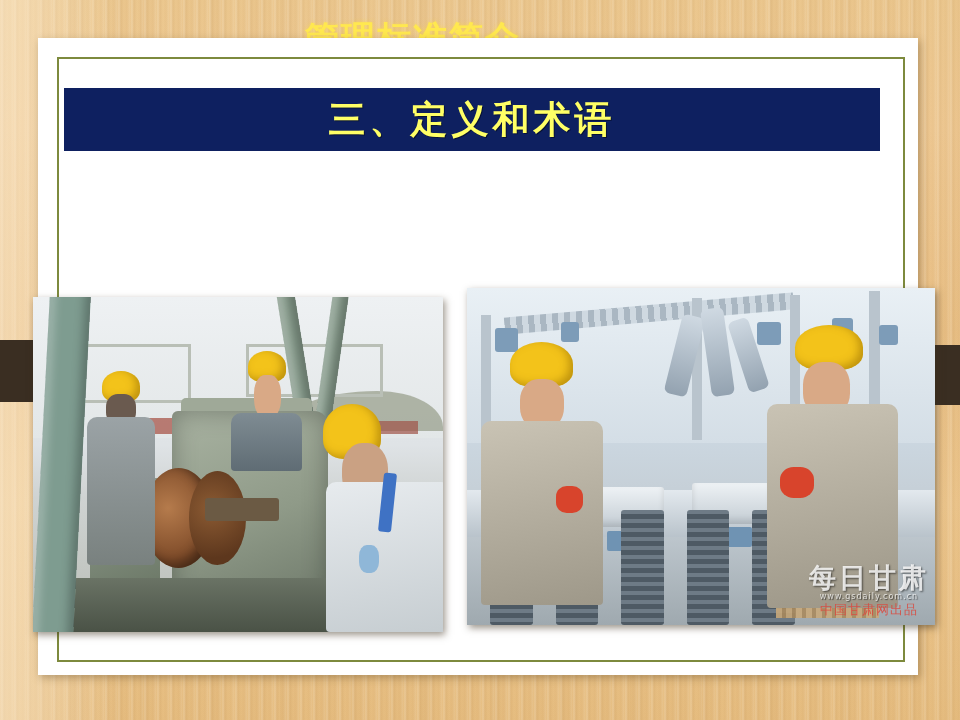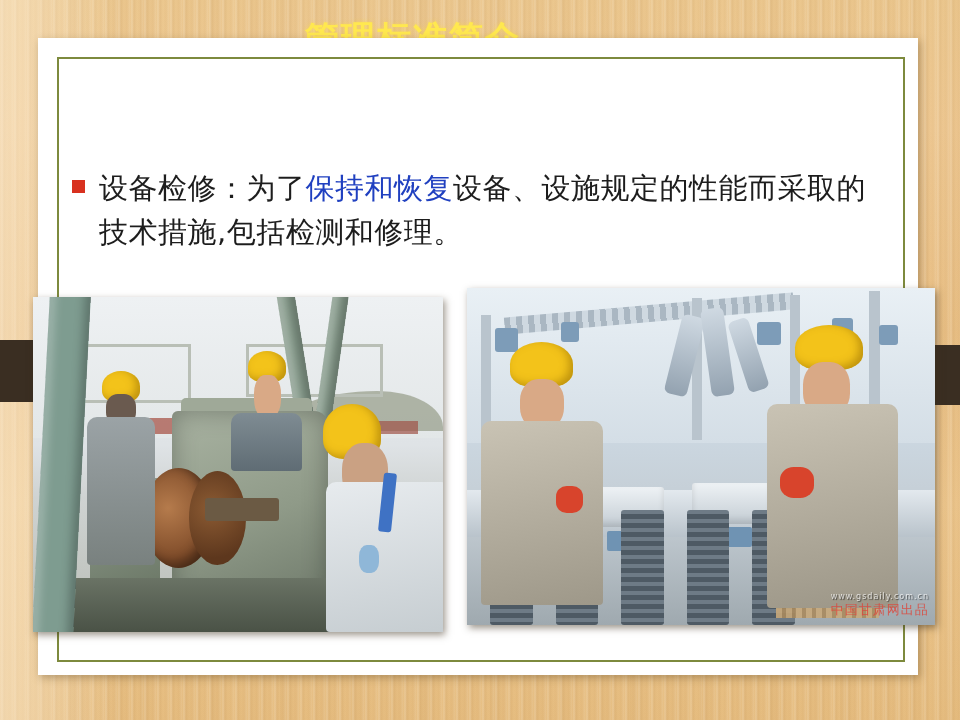--- a/index.html
+++ b/index.html
@@ -244,27 +244,24 @@
   <div class="bg-wood-light"></div>
   <div class="band-left"></div>
   <div class="band-right"></div>
 
   <div class="slide-kicker">管理标准简介</div>
 
   <div class="panel">
     <div class="panel-inner-border"></div>
   </div>
 
-
-  <div class="body-block">
-    <span class="bullet-square"></span>
-    <div class="body-text">
-      <span>设备检修：为了</span><span class="hl">保持和恢复</span><span>设备、设施规定的性能而采取的技术措施,包括检测和修理。</span>
-    </div>
+  <div class="heading-banner">
+    <span class="heading-text">三、定义和术语</span>
   </div>
+
 
   <div class="photo photo-left">
     <div class="scene-gearbox">
       <div class="sky-haze"></div>
       <div class="hill"></div>
       <div class="roof-red"></div>
       <div class="roof-red2"></div>
       <div class="rail rail-a"></div>
       <div class="rail rail-b"></div>
       <div class="post-green post-b"></div>
@@ -344,19 +341,20 @@
         <div class="glove" style="left:62%;top:55%;width:22%;height:10%;background:#d8442c"></div>
       </div>
       <div class="worker" style="left:64%;top:11%;width:28%;height:84%">
         <div class="helmet" style="left:22%;top:0;width:52%;height:16%"></div>
         <div class="face" style="left:28%;top:13%;width:36%;height:19%"></div>
         <div class="jacket" style="left:0%;top:28%;width:100%;height:72%;background:linear-gradient(170deg,#c9c3b4,#9c9687)"></div>
         <div class="glove" style="left:10%;top:50%;width:26%;height:11%;background:#d8442c"></div>
       </div>
 
       <div class="wm">
+        <div class="wm-main">每日甘肃</div>
         <div class="wm-url">www.gsdaily.com.cn</div>
         <div class="wm-sub">中国甘肃网出品</div>
       </div>
     </div>
   </div>
 
 </div>
 
 </body></html>

